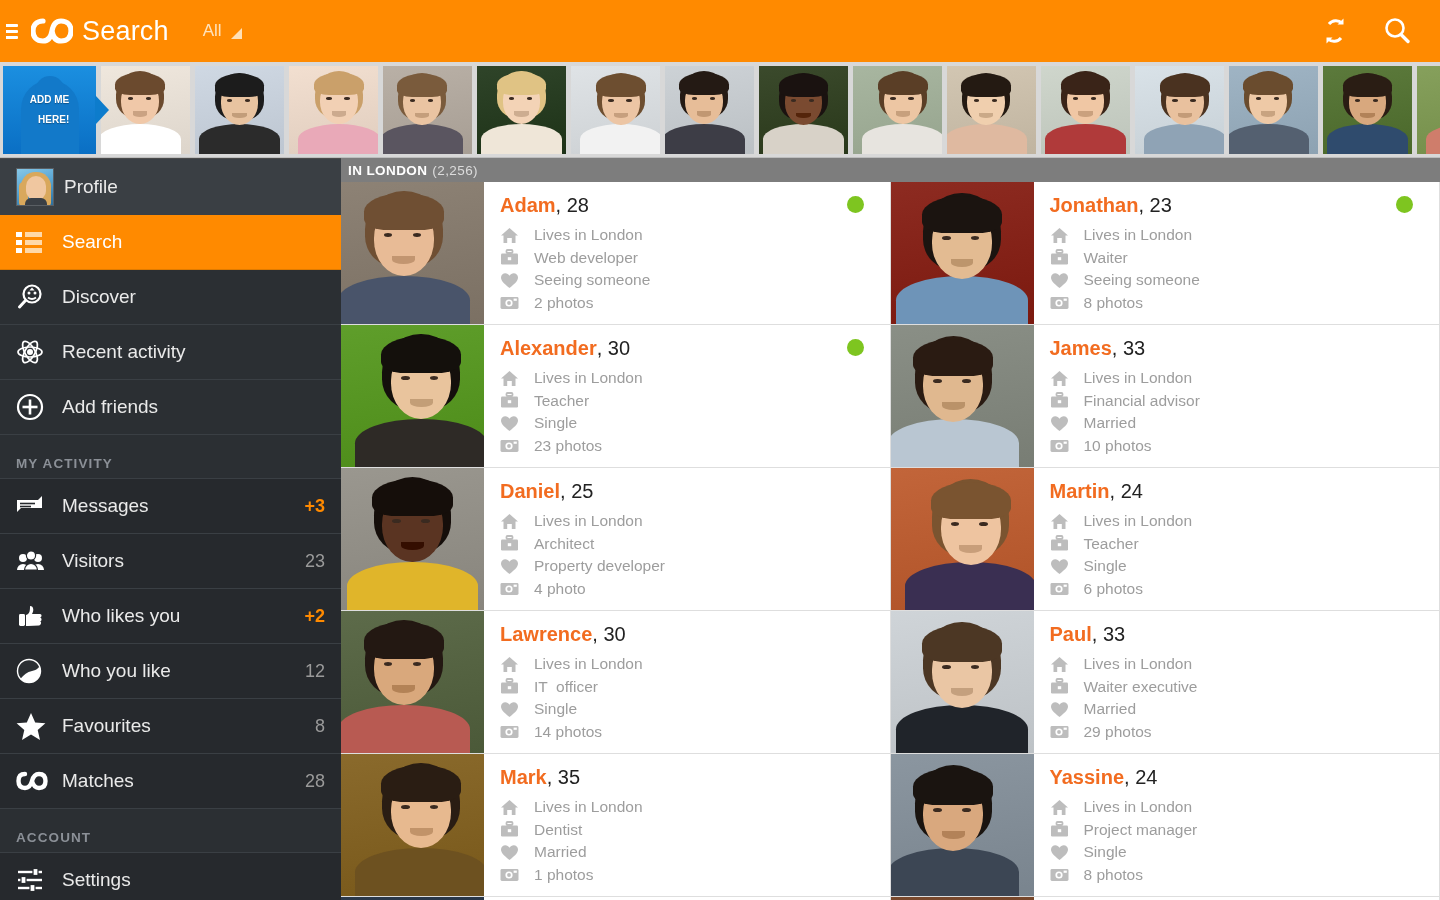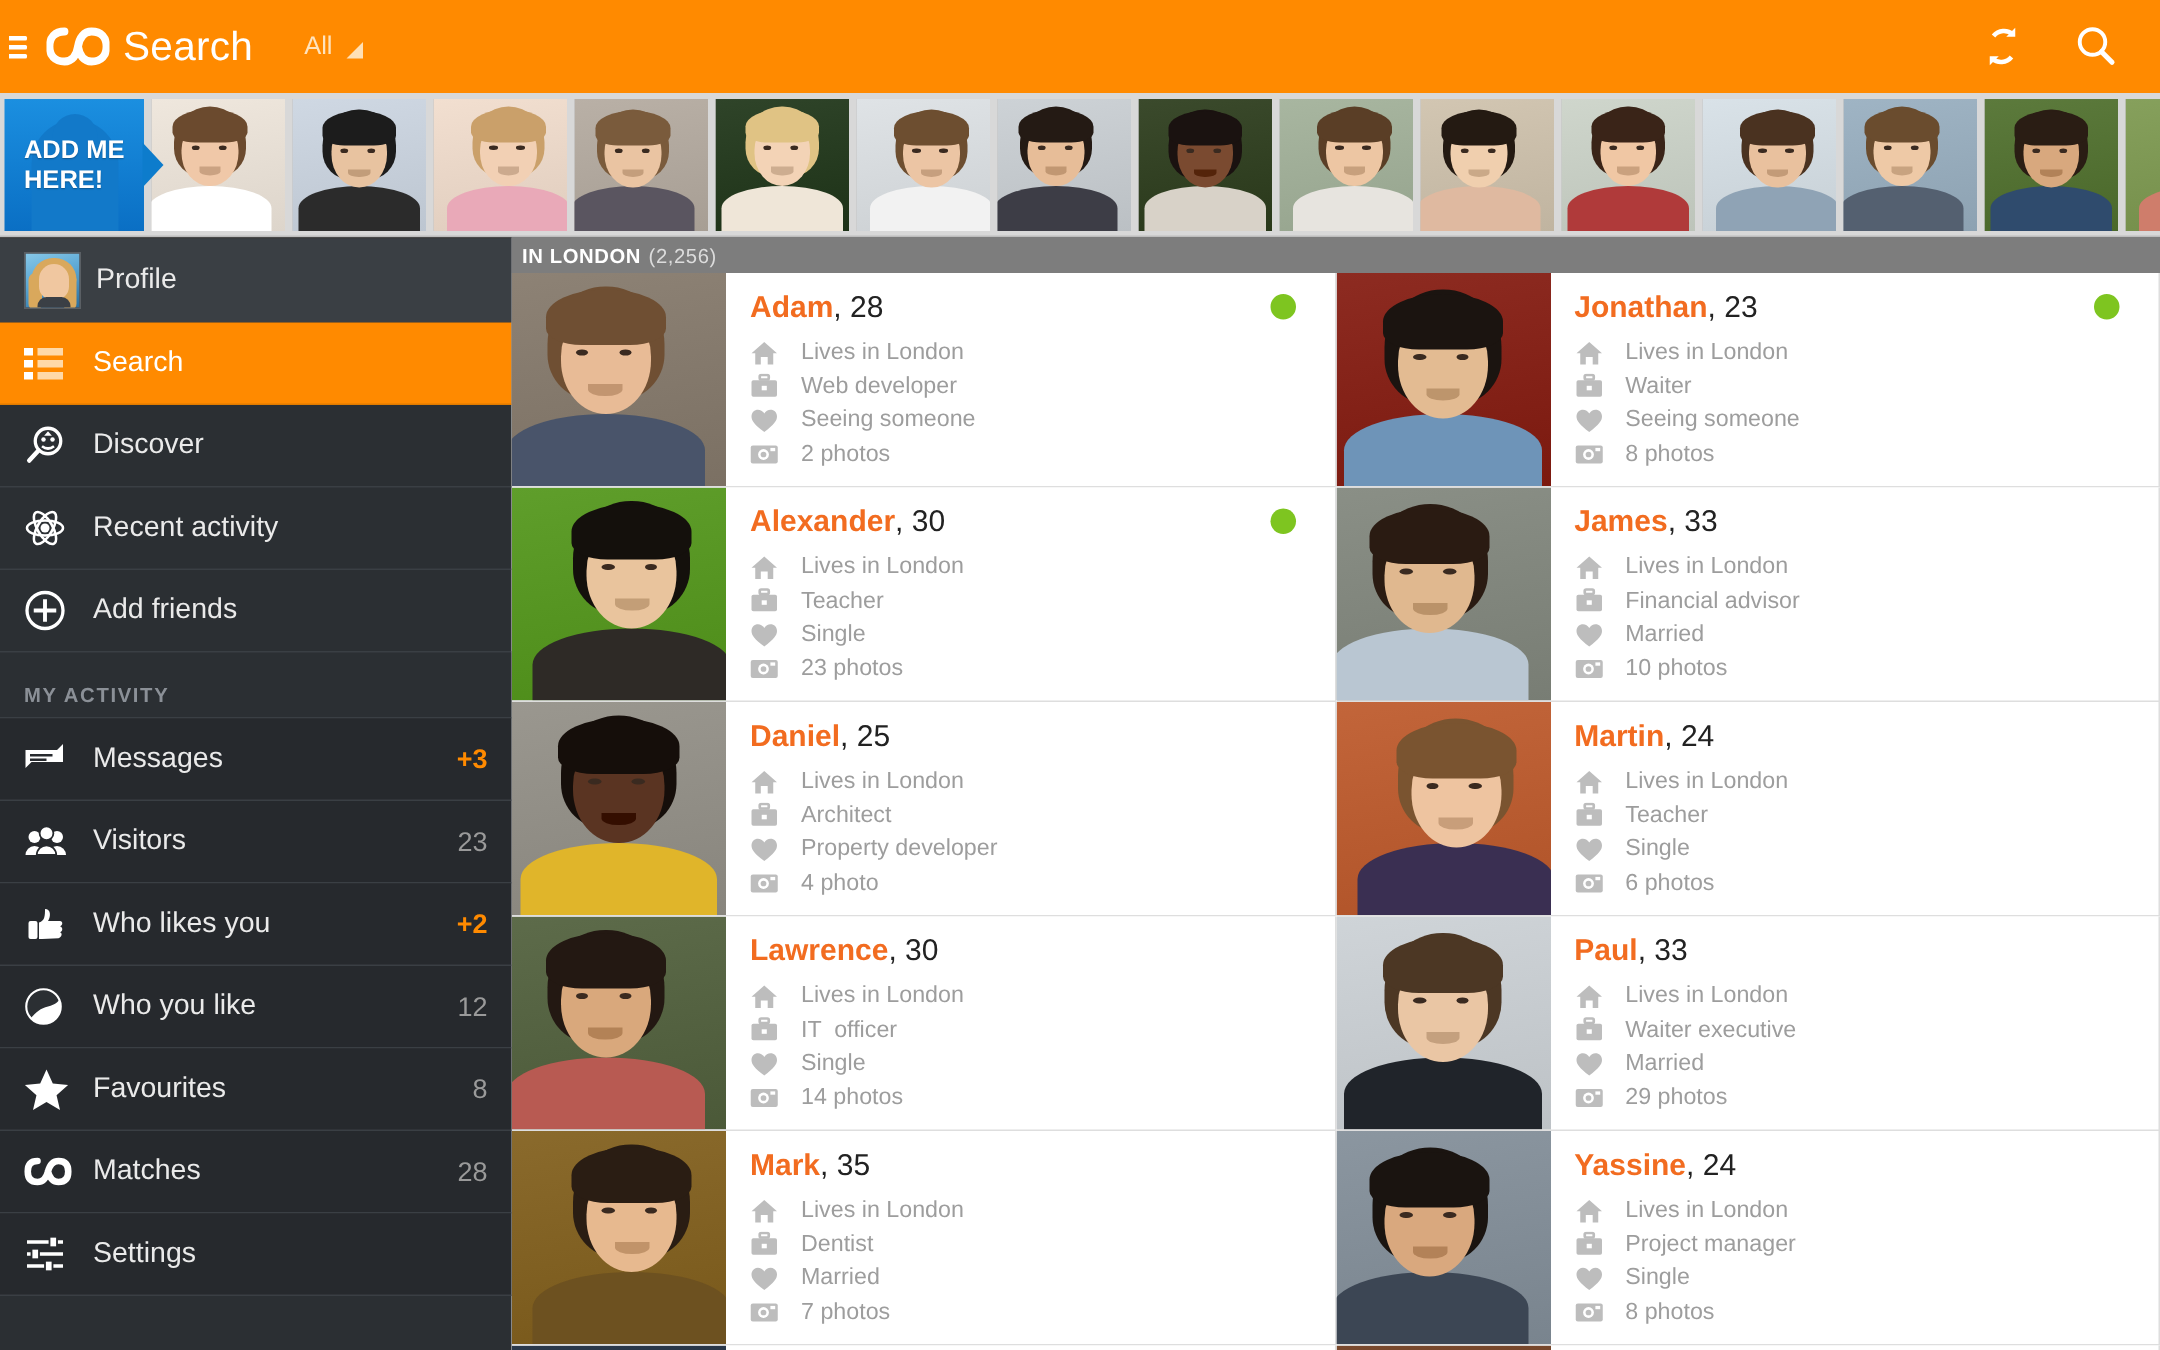--- a/index.html
+++ b/index.html
@@ -42,22 +42,22 @@
     display:flex; align-items:center; justify-content:center; z-index:3;
   }
   .addme .silhouette {
     position:absolute; left:18px; top:14px; width:58px; height:74px;
     background:#1279c9; border-radius:29px 29px 0 0;
   }
   .addme .silhouette:after{
     content:""; position:absolute; left:14px; top:-4px; width:30px; height:30px; border-radius:50%; background:#1279c9;
   }
   .addme-text {
-    position:relative; z-index:2; color:#fff; font-weight:bold; font-size:17px;
-    text-align:left; line-height:20px; text-shadow:0 1px 1px rgba(0,0,0,.3);
+    position:relative; z-index:2; color:#fff; font-weight:bold; font-size:10px;
+    text-align:right; line-height:20px; text-shadow:0 1px 1px rgba(0,0,0,.3);
   }
   .addme-arrow {
     position:absolute; right:-13px; top:29px; width:0; height:0;
     border-top:15px solid transparent; border-bottom:15px solid transparent;
     border-left:14px solid #0d7ccc; z-index:4;
   }
 
   
   .sidebar {
     position:absolute; top:158px; left:0; width:341px; height:742px;
@@ -460,20 +460,21 @@
     <div class="side-item dark">
       <span class="side-ico">
         <svg width="32" height="20" viewBox="0 0 32 20">
           <path d="M9,3 C4.5,3 2.5,5.5 2.5,10 C2.5,14.5 4.5,17 9,17 C12.5,17 14.8,14.5 16,10 C17.2,5.5 19.5,3 23,3 C27.5,3 29.5,5.5 29.5,10 C29.5,14.5 27.5,17 23,17 C19.5,17 17.2,14.5 16,10" fill="none" stroke="#fff" stroke-width="4.4" stroke-linecap="round"></path>
         </svg>
       </span>
       <span class="side-label">Matches</span>
       <span class="side-badge">28</span>
     </div>
 
+    <div class="side-section">ACCOUNT</div>
 
     <div class="side-item dark">
       <span class="side-ico">
         <svg width="28" height="26" viewBox="0 0 28 26">
           <line x1="2" y1="5" x2="26" y2="5" stroke="#fff" stroke-width="2.4"></line>
           <line x1="2" y1="13" x2="26" y2="13" stroke="#fff" stroke-width="2.4"></line>
           <line x1="2" y1="21" x2="26" y2="21" stroke="#fff" stroke-width="2.4"></line>
           <rect x="17" y="1.5" width="5" height="7" fill="#fff" stroke="#26292d" stroke-width="1.2"></rect>
           <rect x="5" y="9.5" width="5" height="7" fill="#fff" stroke="#26292d" stroke-width="1.2"></rect>
           <rect x="14" y="17.5" width="5" height="7" fill="#fff" stroke="#26292d" stroke-width="1.2"></rect>
@@ -989,21 +990,21 @@
   </div>
          <div class="crow">
     <span class="ci">
                   <svg width="19" height="17" viewBox="0 0 19 17">
                     <rect x="0.5" y="3" width="18" height="12" rx="1.4" fill="#bdbdbd"></rect>
                     <circle cx="9" cy="9" r="3.6" fill="#fff"></circle>
                     <circle cx="9" cy="9" r="1.9" fill="#bdbdbd"></circle>
                     <rect x="13.6" y="4.6" width="3.2" height="2.2" fill="#fff"></rect>
                   </svg>
                 </span>
-    <span class="ct">7 photos</span>
+    <span class="ct">1 photos</span>
   </div>
        </div>
 
      </div>
         </div>
         <div class="card">
           <div class="card-photo">
   <div class="p-bg" style="background:linear-gradient(170deg,#8b96a0 0%,#79848e 100%)"></div>
   <div class="p-body" style="left:-2%;width:92%;height:34%;background:#3c4654"></div>
   <div class="p-hair" style="left:17%;top:8%;width:54%;height:54%;background:#1a1410"></div>

